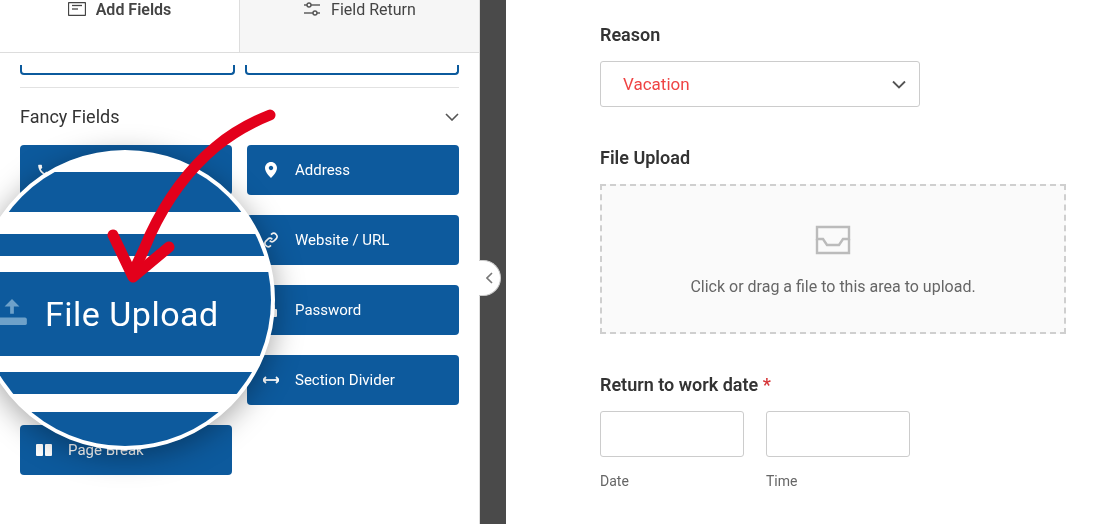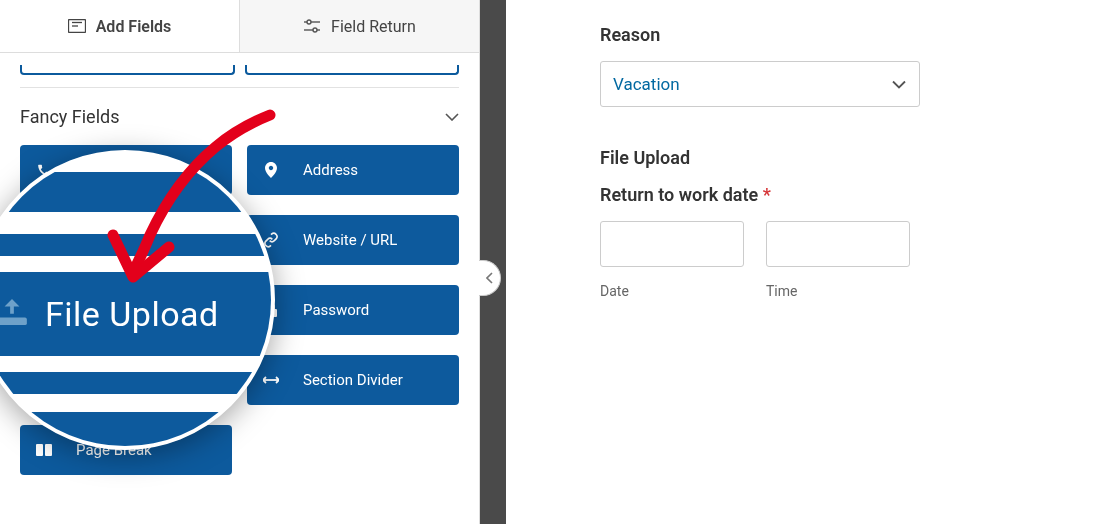--- a/index.html
+++ b/index.html
@@ -22,21 +22,20 @@
       border-right: 1px solid #ddd;
     }
     .tabs {
       display: flex;
       height: 53px;
       border-bottom: 1px solid #ddd;
     }
     .tab {
       flex: 1;
       display: flex;
-      align-items: center;
       justify-content: center;
       gap: 10px;
       font-size: 16px;
       color: #444;
       cursor: pointer;
       background: #f6f6f6;
     }
     .tab.active {
       background: #fff;
       font-weight: 600;
@@ -86,21 +85,21 @@
       grid-template-columns: 1fr 1fr;
       gap: 20px 15px;
     }
     .field-tile {
       background: #0d5a9d;
       color: #fff;
       border-radius: 4px;
       padding: 14px 16px;
       display: flex;
       align-items: center;
-      gap: 24px;
+      gap: 16px;
       font-size: 15px;
       cursor: pointer;
       min-height: 50px;
     }
     .field-tile .tile-icon {
       width: 16px;
       height: 16px;
       display: flex;
       align-items: center;
       justify-content: center;
@@ -148,23 +147,23 @@
     .select-wrap {
       position: relative;
       width: 320px;
       margin-bottom: 40px;
     }
     .select {
       width: 100%;
       height: 46px;
       border: 1px solid #ccc;
       border-radius: 3px;
-      padding: 0 38px 0 12px;
+      padding: 0 38px 0 22px;
       font-size: 17px;
-      color: #0369a1;
+      color: #ef4444;
       background: #fff;
       display: flex;
       align-items: center;
       cursor: pointer;
     }
     .select-caret {
       position: absolute;
       right: 14px;
       top: 50%;
       transform: translateY(-50%);
@@ -408,20 +407,29 @@
         <span>Vacation</span>
       </div>
       <span class="select-caret">
         <svg width="14" height="9" viewBox="0 0 14 9" fill="none">
             <path d="M1 1 L7 7 L13 1" stroke="#555" stroke-width="1.8"></path>
           </svg>
       </span>
     </div>
 
     <div class="form-label">File Upload</div>
+    <div class="dropzone">
+      <span class="inbox-icon">
+        <svg width="40" height="34" viewBox="0 0 40 34" fill="none" stroke="#bbb" stroke-width="2.4">
+            <path d="M4 4 H36 V16 L30 16 L26 22 H14 L10 16 H4 Z"></path>
+            <path d="M4 16 V30 H36 V16"></path>
+          </svg>
+      </span>
+      <div class="dropzone-text">Click or drag a file to this area to upload.</div>
+    </div>
 
     <div class="form-label">
       <span>Return to work date</span>
       <span class="required-star">*</span>
     </div>
     <div class="date-row">
       <div class="date-col">
         <div class="date-input"></div>
         <div class="sublabel">Date</div>
       </div>

